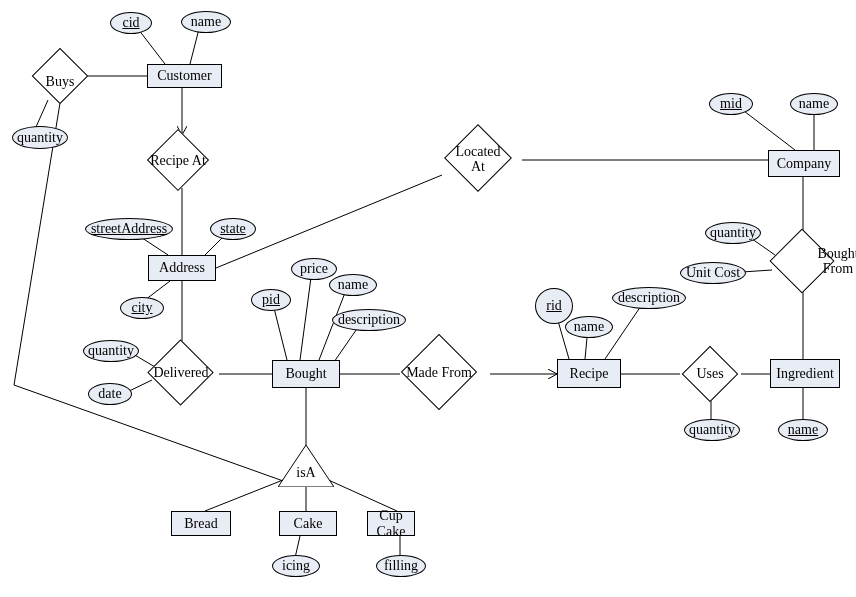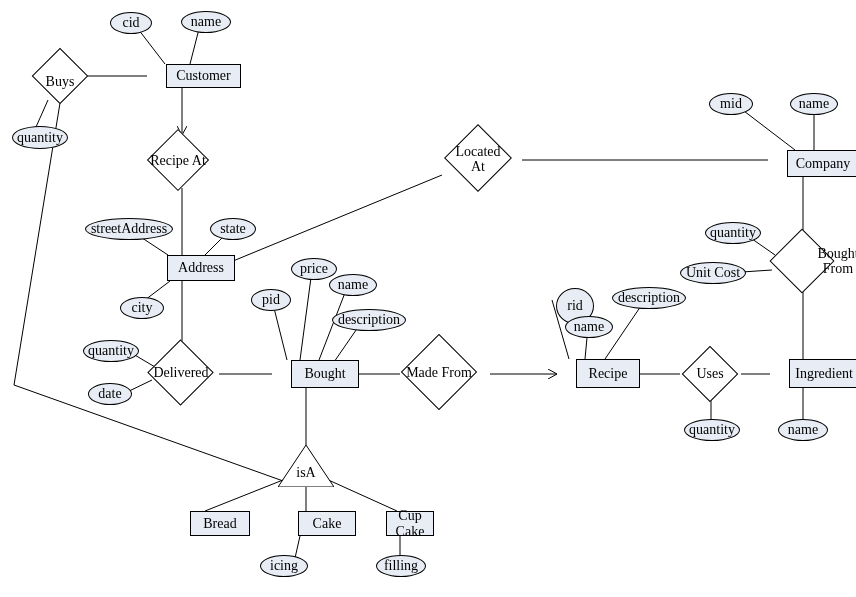--- a/index.html
+++ b/index.html
@@ -16,36 +16,35 @@
   }
   .entity {
     position: absolute;
     border: 1px solid #000;
     background: #e8ecf4;
     display: flex;
     align-items: center;
     justify-content: center;
     text-align: center;
     box-sizing: border-box;
-    margin-left: 19px;
   }
   .attr {
     position: absolute;
     border: 1px solid #000;
     background: #e8ecf4;
     border-radius: 50%;
     display: flex;
     align-items: center;
     justify-content: center;
     text-align: center;
     box-sizing: border-box;
     padding: 0 4px;
     white-space: nowrap;
   }
-  .attr.key span { }
+  .attr.key span { text-decoration: underline; }
   .diamond {
     position: absolute;
     border: 1px solid #000;
     background: #fff;
     transform: rotate(45deg);
     box-sizing: border-box;
   }
   .diamond-label {
     position: absolute;
     display: flex;
@@ -207,21 +206,21 @@
 <div class="attr" style="left:291px;top:258px;width:46px;height:22px">
     <span>price</span>
   </div>
 <div class="attr" style="left:329px;top:274px;width:48px;height:22px">
     <span>name</span>
   </div>
 <div class="attr" style="left:332px;top:309px;width:74px;height:22px">
     <span>description</span>
   </div>
 
-<div class="attr key" style="left:556px;top:288px;width:38px;height:36px">
+<div class="attr key" style="left:535px;top:288px;width:38px;height:36px">
     <span>rid</span>
   </div>
 <div class="attr" style="left:565px;top:316px;width:48px;height:22px">
     <span>name</span>
   </div>
 <div class="attr" style="left:612px;top:287px;width:74px;height:22px">
     <span>description</span>
   </div>
 
 <div class="attr" style="left:684px;top:419px;width:56px;height:22px">
@@ -237,21 +236,21 @@
 <div class="attr" style="left:790px;top:93px;width:48px;height:22px">
     <span>name</span>
   </div>
 <div class="attr" style="left:705px;top:222px;width:56px;height:22px">
     <span>quantity</span>
   </div>
 <div class="attr" style="left:680px;top:262px;width:66px;height:22px">
     <span>Unit Cost</span>
   </div>
 
-<div class="attr" style="left:260px;top:555px;width:48px;height:22px">
+<div class="attr" style="left:272px;top:555px;width:48px;height:22px">
     <span>icing</span>
   </div>
 <div class="attr" style="left:376px;top:555px;width:50px;height:22px">
     <span>filling</span>
   </div>
 
 <div class="diamond" style="left:40px;top:56px;width:40px;height:40px"></div>
 <div class="diamond-label" style="left:30px;top:68px;width:60px;height:28px">
     <span>Buys</span>
   </div>

